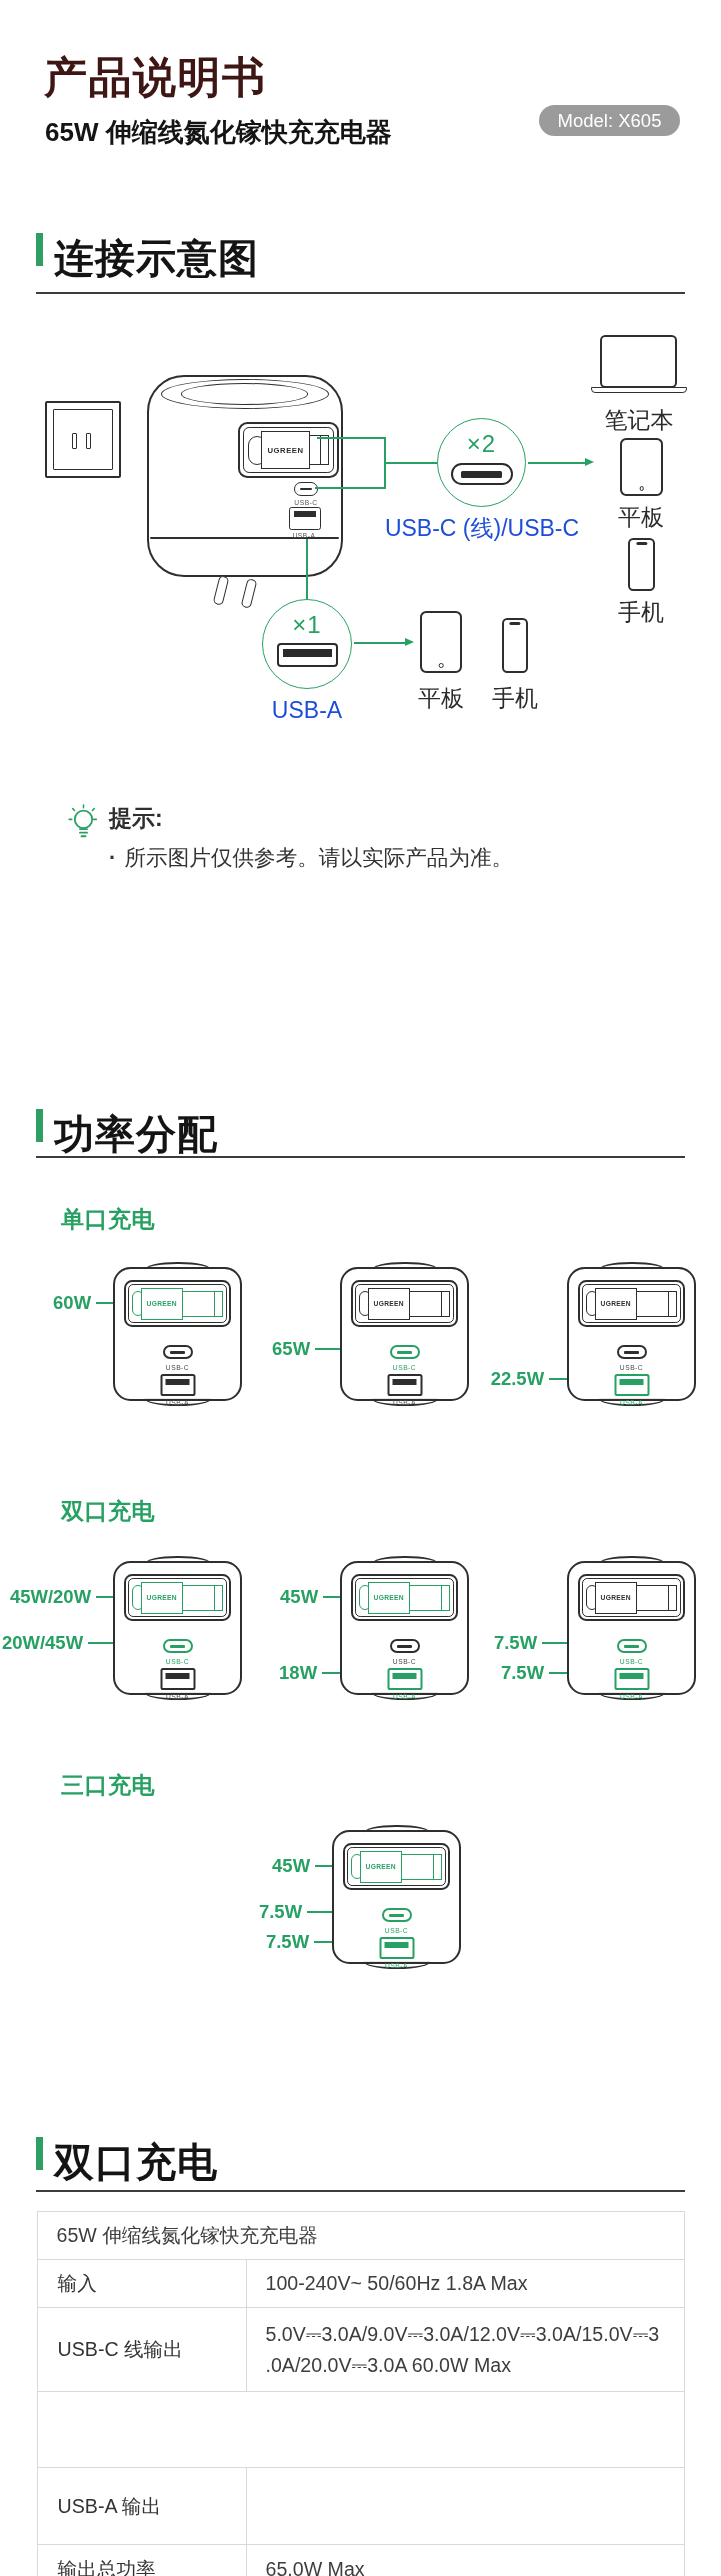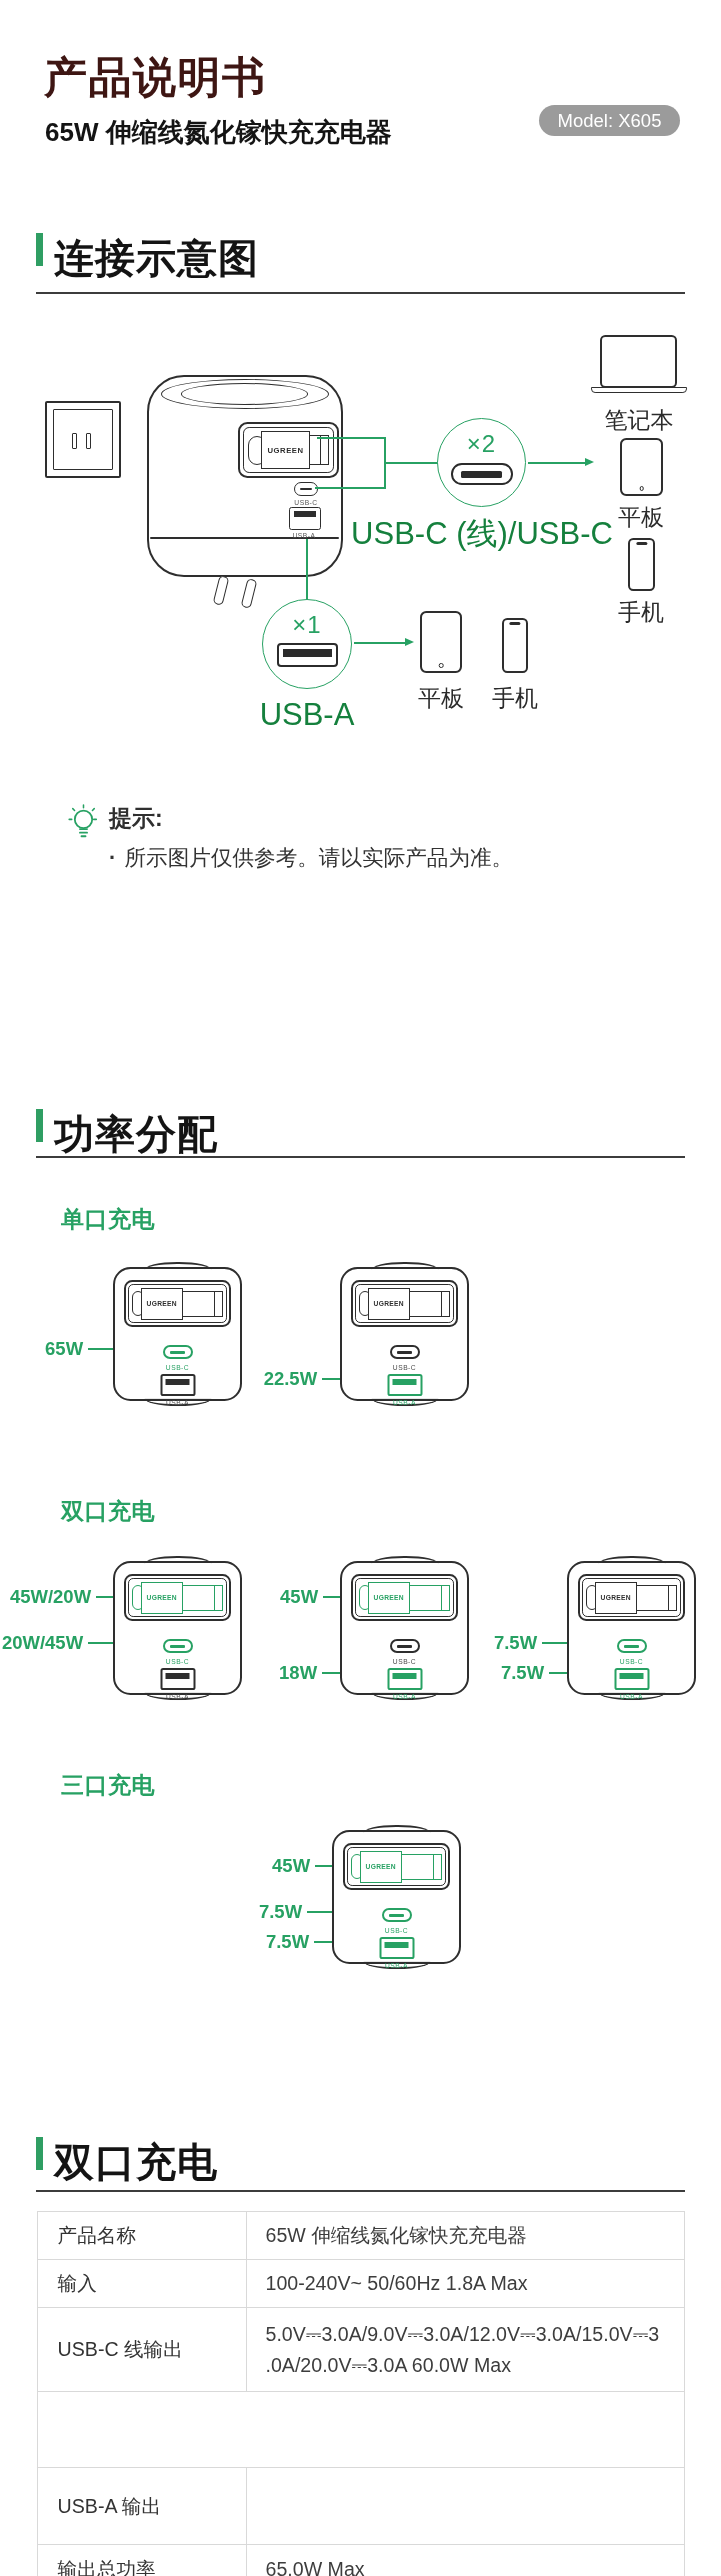--- a/index.html
+++ b/index.html
@@ -60,21 +60,21 @@
   .xnum{font-size:24px;color:var(--g);margin-top:11.3px;letter-spacing:1px;}
   .bigc{margin:5.2px auto 0;width:62px;height:21.6px;border:2.1px solid #2b2b2b;border-radius:10.8px;
         display:flex;align-items:center;justify-content:center;background:#fff;}
   .bigc i{width:41px;height:6.7px;background:#2b2b2b;border-radius:1.5px;}
   .biga{margin:4.1px auto 0;width:61px;height:24px;border:2.1px solid #2b2b2b;border-radius:4.1px;background:#fff;
         display:flex;justify-content:center;}
   .biga i{width:49px;height:7.2px;background:#2b2b2b;margin-top:4.1px;}
   .garrow{position:absolute;height:1.5px;background:var(--g);}
   .garrow::after{content:"";position:absolute;right:-8.2px;top:-4.1px;
                  border-left:9.3px solid var(--g);border-top:4.6px solid transparent;border-bottom:4.6px solid transparent;}
-  .dcap{position:absolute;font-size:31px;color:#15803d;transform:translateX(-50%);white-space:nowrap;}
+  .dcap{position:absolute;font-size:23px;color:#1d4ed8;transform:translateX(-50%);white-space:nowrap;}
   .dlabel{position:absolute;font-size:23px;color:#2b2b2b;font-weight:500;transform:translateX(-50%);white-space:nowrap;}
 
   .laptop-scr{left:600px;top:335px;width:77px;height:53px;border:2.1px solid var(--ink);border-radius:5.2px;}
   .laptop-base{left:591px;top:387px;width:96px;height:6.2px;border:1.5px solid var(--ink);border-radius:0 0 4.1px 4.1px;background:#fff;}
   .tab{border:2.1px solid var(--ink);border-radius:6.2px;background:#fff;}
   .tab i{position:absolute;left:50%;bottom:3.1px;width:4.6px;height:4.6px;border:1px solid var(--ink);border-radius:50%;transform:translateX(-50%);}
   .phn{border:2.1px solid var(--ink);border-radius:5.2px;background:#fff;}
   .phn i{position:absolute;left:50%;top:2.1px;width:11.3px;height:3.1px;background:var(--ink);border-radius:1.5px;transform:translateX(-50%);}
 
   
@@ -237,20 +237,48 @@
     <li>所示图片仅供参考。请以实际产品为准。</li>
   </ul>
 
   <i class="sec-bar" style="left:36px;top:1109px;"></i>
   <div class="sec-title" style="left:54px;top:1107px;">功率分配</div>
   <i class="divider" style="top:1156px;"></i>
 
   <div class="mode-title" style="top:1204px;">单口充电</div>
   <div class="prow" style="top:1263px;">
     <div class="pcell">
+      <div class="plabel pl-cable">
+        <span>60W</span>
+          <i class="ln"></i>
+          <i class="dot"></i>
+      </div>
+      <div class="fcharger cable-hl">
+        <i class="cap captop"></i>
+          <i class="cap capbot"></i>
+        <div class="recess">
+            <div class="recess-in">
+          <i class="f-tip"></i>
+              <div class="f-main">
+                <span>UGREEN</span>
+              </div>
+              <div class="f-neck"></div>
+        </div>
+          </div>
+        <div class="fportc">
+            <i></i>
+          </div>
+        <div class="fplab-c">USB-C</div>
+        <div class="fporta">
+            <i></i>
+          </div>
+        <div class="fplab-a">USB-A</div>
+      </div>
+    </div>
+    <div class="pcell">
       <div class="plabel pl-usbc">
         <span>65W</span>
           <i class="ln"></i>
           <i class="dot"></i>
       </div>
       <div class="fcharger usbc-hl">
         <i class="cap captop"></i>
           <i class="cap capbot"></i>
         <div class="recess">
             <div class="recess-in">
@@ -445,21 +473,20 @@
       </div>
     </div>
   </div>
 
   <i class="sec-bar" style="left:36px;top:2137px;"></i>
   <div class="sec-title" style="left:54px;top:2135px;">双口充电</div>
   <i class="divider" style="top:2190px;"></i>
 
   <div class="ptable">
     <div class="trow" style="height:47px;">
-      <div class="tc-l">产品名称</div>
       <div class="tc-r">65W 伸缩线氮化镓快充充电器</div>
     </div>
     <div class="trow" style="height:48px;">
       <div class="tc-l">输入</div>
       <div class="tc-r">100-240V~ 50/60Hz 1.8A Max</div>
     </div>
     <div class="trow" style="height:84px;">
       <div class="tc-l">USB-C 线输出</div>
       <div class="tc-r">5.0V⎓3.0A/9.0V⎓3.0A/12.0V⎓3.0A/15.0V⎓3.0A/20.0V⎓3.0A 60.0W Max</div>
     </div>

